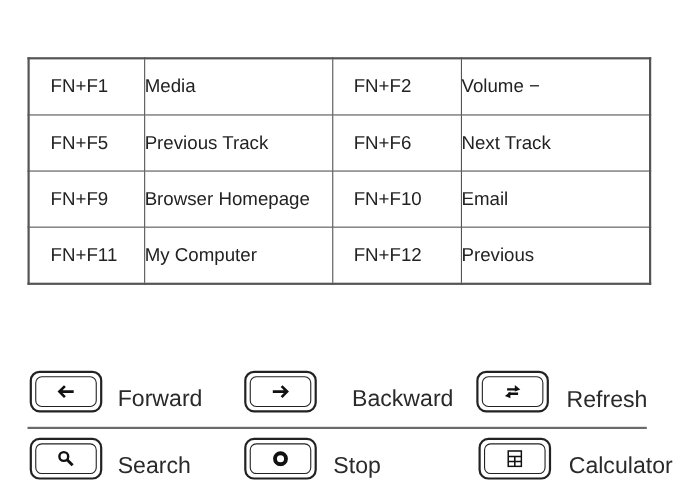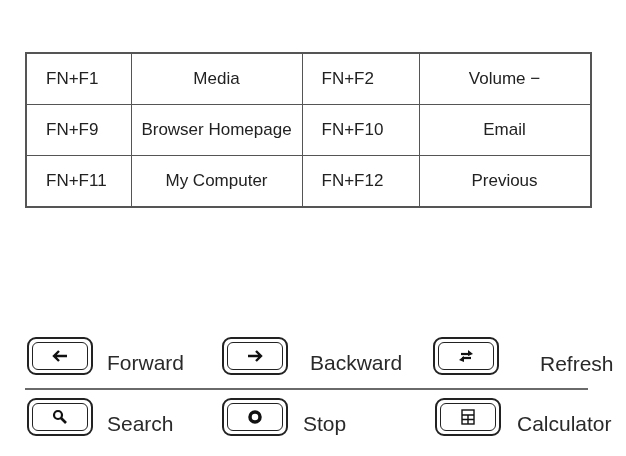--- a/index.html
+++ b/index.html
@@ -1,21 +1,21 @@
 <!DOCTYPE html>
 <html><head>
   <meta charset="utf-8">
   <style>
     html, body { margin: 0; padding: 0; background: #ffffff; }
     body { width: 626px; height: 456px; position: relative; overflow: hidden;
            font-family: "Liberation Sans", sans-serif; color: #222; }
     table.fn { position: absolute; left: 25px; top: 8px; border-collapse: collapse;
                border: 2px solid #555; margin-top: 44px; }
     table.fn td { border: 1.5px solid #555; height: 50px; padding: 0; font-size: 17px;
-                  color: #222; text-align: center; white-space: nowrap; }
+                  color: #222; white-space: nowrap; }
     table.fn td.k { text-align: left; padding-left: 19px; box-sizing: border-box; }
     .c1 { width: 105px; } .c2 { width: 170px; } .c3 { width: 117px; } .c4 { width: 170px; }
     .key { position: absolute; width: 66px; height: 38px; box-sizing: border-box;
            border: 2px solid #222; border-radius: 9px; background: #fff; }
     .key::before { content: ""; position: absolute; left: 3px; top: 3px; right: 3px; bottom: 3px;
                    border: 1.5px solid #222; border-radius: 6px; }
     .key .ico { position: absolute; left: 0; right: 0; top: 0; bottom: 0;
                 display: flex; align-items: center; justify-content: center; }
     .lbl { position: absolute; font-size: 21px; color: #2a2a2a; }
     .divider { position: absolute; left: 25px; top: 388px; width: 563px; height: 2px; background: #6a6a6a; }
@@ -23,20 +23,26 @@
 </head>
 <body>
 
 <table class="fn">
   <tbody>
     <tr>
       <td class="k c1">FN+F1</td>
       <td class="c2">Media</td>
       <td class="k c3">FN+F2</td>
       <td class="c4">Volume −</td>
+    </tr>
+    <tr>
+      <td class="k c1">FN+F5</td>
+      <td class="c2">Previous Track</td>
+      <td class="k c3">FN+F6</td>
+      <td class="c4">Next Track</td>
     </tr>
     <tr>
       <td class="k c1">FN+F9</td>
       <td class="c2">Browser Homepage</td>
       <td class="k c3">FN+F10</td>
       <td class="c4">Email</td>
     </tr>
     <tr>
       <td class="k c1">FN+F11</td>
       <td class="c2">My Computer</td>
@@ -55,33 +61,33 @@
 </div>
 <div class="lbl" style="left:107px; top:351px;">Forward</div>
 
 <div class="key" style="left:222px; top:337px;">
   <span class="ico">
     <svg width="18" height="14" viewBox="0 0 18 14">
         <path d="M2 7h13M10 2l5 5-5 5" stroke="#111" stroke-width="2.4" fill="none"></path>
       </svg>
   </span>
 </div>
-<div class="lbl" style="left:310px; top:351px;">Backward</div>
+<div class="lbl" style="left:320px; top:351px;">Backward</div>
 
 <div class="key" style="left:433px; top:337px;">
   <span class="ico">
     <svg width="18" height="16" viewBox="0 0 18 16">
       <path d="M4 6h9" stroke="#111" stroke-width="2.2"></path>
         <path d="M11 2l5 4-5 2z" fill="#111"></path>
       <path d="M14 10H5" stroke="#111" stroke-width="2.2"></path>
         <path d="M7 8l-5 4 5 2z" fill="#111"></path>
     </svg>
   </span>
 </div>
-<div class="lbl" style="left:540px; top:352px;">Refresh</div>
+<div class="lbl" style="left:515px; top:352px;">Refresh</div>
 
 <div class="divider"></div>
 
 <div class="key" style="left:27px; top:398px;">
   <span class="ico">
     <svg width="16" height="16" viewBox="0 0 16 16">
         <circle cx="6" cy="6" r="4" stroke="#111" stroke-width="2.2" fill="none"></circle>
         <path d="M9 9l5 5" stroke="#111" stroke-width="2.6"></path>
       </svg>
   </span>

